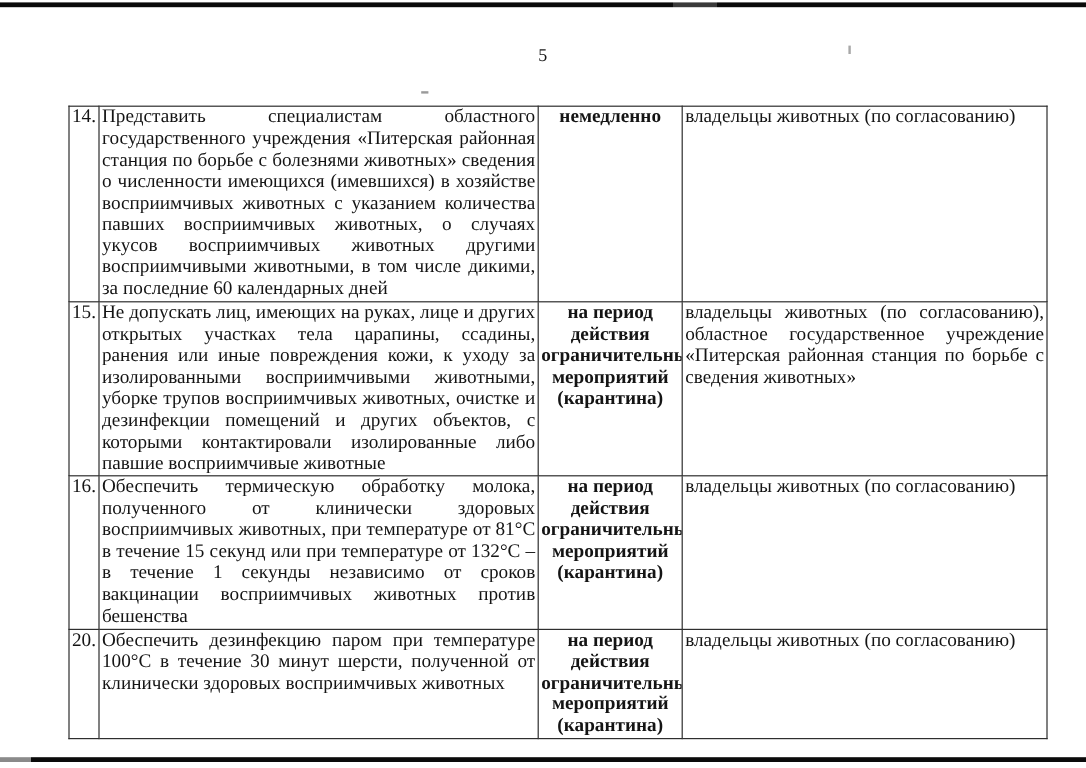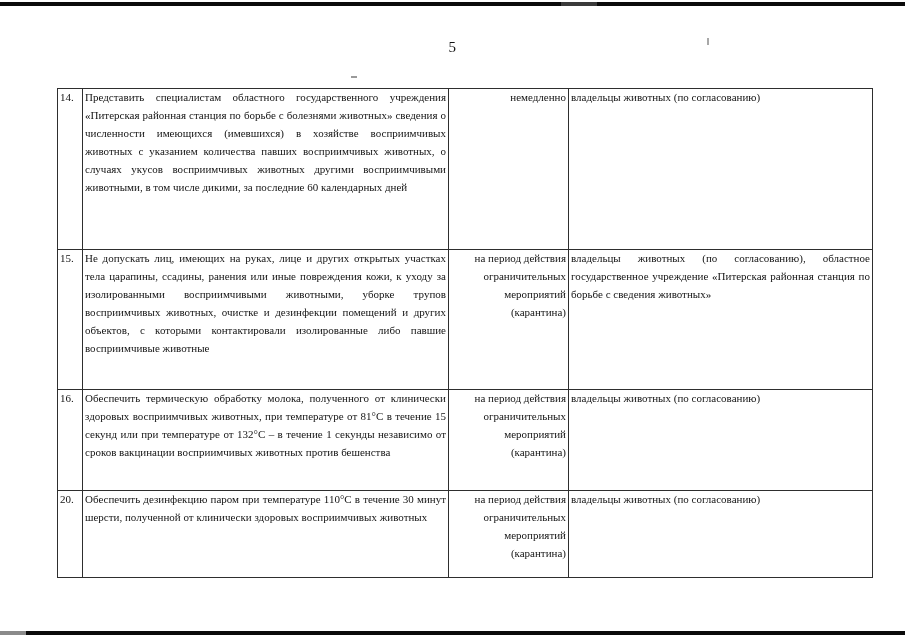--- a/index.html
+++ b/index.html
@@ -27,35 +27,35 @@
   .artifact-dash {
     position: absolute; left: 351px; top: 76px; width: 6px; height: 2px; background: #9a9a9a;
   }
   .artifact-tick {
     position: absolute; left: 707px; top: 38px; width: 2px; height: 7px; background: #a8a8a8;
   }
   table.doc-table {
     position: absolute; left: 57px; top: 88px;
     width: 815px; table-layout: fixed;
     border-collapse: collapse;
-    font-size: 11px; line-height: 17.9px;
+    font-size: 16px; line-height: 17.9px;
   }
   table.doc-table td {
     border: 1px solid #2e2e2e;
     vertical-align: top;
     padding: 0px 2px 1px 2px;
     overflow: hidden;
   }
   col.c-num  { width: 25px; }
   col.c-desc { width: 366px; }
   col.c-term { width: 120px; }
   col.c-resp { width: 304px; }
   td.cell-num  { text-align: left; padding-left: 3px; padding-right: 0; }
   td.cell-desc { text-align: justify; text-align-last: left; font-family: Liberation Serif, serif; }
-  td.cell-term { text-align: right; }
+  td.cell-term { text-align: center; font-weight: bold; }
   td.cell-resp { text-align: justify; text-align-last: left; }
   tr.r14 { height: 161px; }
   tr.r15 { height: 140px; }
   tr.r16 { height: 101px; }
   tr.r17 { height: 87px;  }
 </style>
 </head>
 <body>
 
 <div class="page">
@@ -88,21 +88,21 @@
         <td class="cell-resp">владельцы животных (по согласованию), областное государственное учреждение «Питерская районная станция по борьбе с сведения животных»</td>
       </tr>
       <tr class="r16">
         <td class="cell-num">16.</td>
         <td class="cell-desc">Обеспечить термическую обработку молока, полученного от клинически здоровых восприимчивых животных, при температуре от 81°С в течение 15 секунд или при температуре от 132°С – в течение 1 секунды независимо от сроков вакцинации восприимчивых животных против бешенства</td>
         <td class="cell-term">на период действия ограничительных мероприятий (карантина)</td>
         <td class="cell-resp">владельцы животных (по согласованию)</td>
       </tr>
       <tr class="r17">
         <td class="cell-num">20.</td>
-        <td class="cell-desc">Обеспечить дезинфекцию паром при температуре 110°С в течение 30 минут шерсти, полученной от клинически здоровых восприимчивых животных</td>
+        <td class="cell-desc">Обеспечить дезинфекцию паром при температуре 100°С в течение 30 минут шерсти, полученной от клинически здоровых восприимчивых животных</td>
         <td class="cell-term">на период действия ограничительных мероприятий (карантина)</td>
         <td class="cell-resp">владельцы животных (по согласованию)</td>
       </tr>
     </tbody>
   </table>
 
   <div class="rule-bottom"></div>
 
 </div>
 

